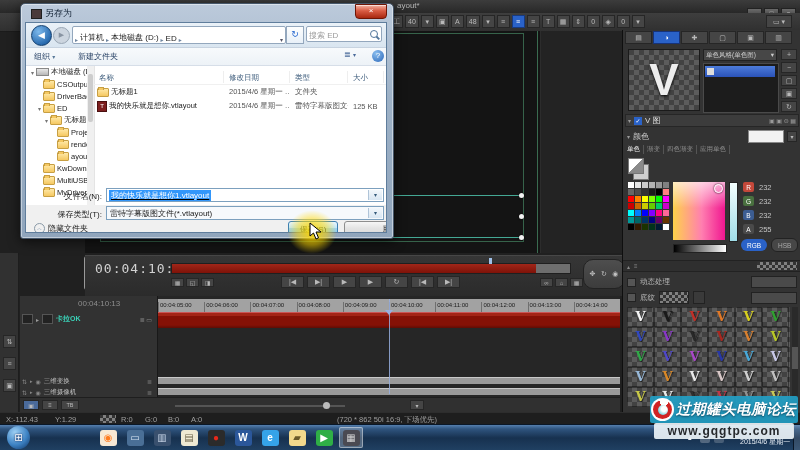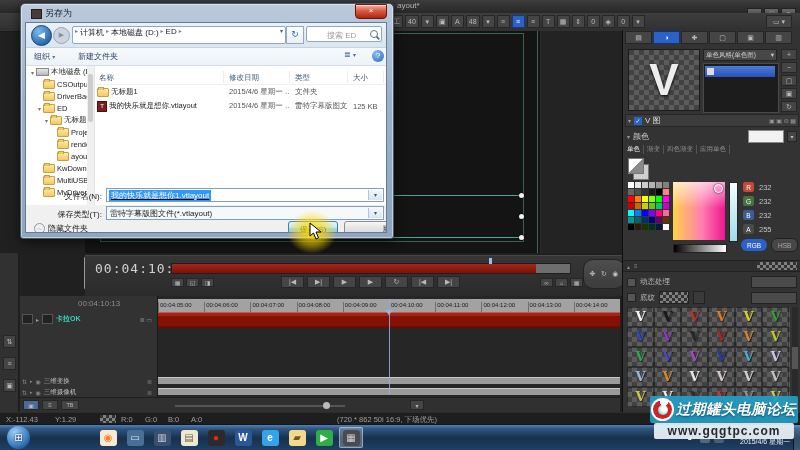--- a/index.html
+++ b/index.html
@@ -81,25 +81,25 @@
   #wm2{left:4px;top:27px;width:140px;height:16px;background:rgba(236,243,247,.92);border-radius:2px;display:flex;align-items:center;justify-content:center;color:#26292c;font-size:12px;letter-spacing:1px;font-weight:bold;}
   
   #dlg{left:20px;top:3px;width:372px;height:234px;z-index:50;background:linear-gradient(#bccadb,#9db1c6 40%,#90a5bc);border:1px solid #46576a;border-radius:5px 5px 3px 3px;box-shadow:0 3px 12px rgba(0,0,0,.6),inset 0 0 0 1px rgba(255,255,255,.45);}
   #dlgtitle{left:10px;top:3px;font-size:9px;color:#0e1e30;display:flex;align-items:center;gap:3px;}
   #dlgico{width:9px;height:8px;background:#4a3a3a;border:1px solid #1f1f1f;display:inline-block;}
   #dlgclose{right:6px;top:0;width:30px;height:13px;background:linear-gradient(#f3b5a5,#d95b43 45%,#a8270f);border:1px solid #6f1505;border-radius:0 0 4px 4px;color:#fff;font-size:8px;text-align:center;line-height:12px;box-shadow:inset 0 1px 0 rgba(255,255,255,.6);}
   #dlgbody{left:4px;top:18px;width:362px;height:211px;background:#f0f0f0;border:1px solid #5f7d9c;box-sizing:border-box;overflow:hidden;}
   #addr{left:0;top:0;width:362px;height:24px;background:linear-gradient(#eaf1f8,#d9e5f0);border-bottom:1px solid #c7d3e0;}
   #backbtn{left:5px;top:2px;width:19px;height:19px;border-radius:50%;background:radial-gradient(circle at 35% 30%,#7db9ec,#2a6cb0 70%,#15497f);border:1px solid #123f6f;color:#fff;font-size:9px;text-align:center;line-height:18px;}
   #fwdbtn{left:27px;top:4px;width:15px;height:15px;border-radius:50%;background:#ccd5df;border:1px solid #9aa7b5;color:#8894a2;font-size:7px;text-align:center;line-height:14px;}
-  #crumbbar{left:46px;top:3px;width:212px;height:16px;background:#fff;border:1px solid #93a7bd;border-radius:2px;display:flex;align-items:flex-start;overflow:hidden;font-size:8px;color:#222;}
+  #crumbbar{left:46px;top:3px;width:212px;height:16px;background:#fff;border:1px solid #93a7bd;border-radius:2px;display:flex;align-items:flex-end;overflow:hidden;font-size:8px;color:#222;}
   .sep{color:#6f86a0;margin:0 2px;font-size:6px;}
   #refbtn{left:260px;top:3px;width:16px;height:16px;background:linear-gradient(#fdfefe,#e8f0f8);border:1px solid #93a7bd;color:#2a6ad0;font-size:9px;text-align:center;line-height:15px;}
   #searchbox{left:280px;top:3px;width:76px;height:16px;background:#fff;border:1px solid #93a7bd;border-radius:2px;box-sizing:border-box;}
-  #searchtext{left:20px;top:3px;font-size:8px;color:#9b9b9b;}
+  #searchtext{left:2px;top:3px;font-size:8px;color:#9b9b9b;}
   #mag{right:3px;top:3px;width:6px;height:6px;border:1.5px solid #54779c;border-radius:50%;}
   #mag:after{content:"";position:absolute;left:5px;top:6px;width:4px;height:1.5px;background:#54779c;transform:rotate(45deg);}
   #dlgtool{left:0;top:25px;width:362px;height:17px;background:linear-gradient(#f7fafc,#edf2f7);border-bottom:1px solid #d6dee8;color:#1f3a5f;font-size:8px;}
   #body2{left:0;top:43px;width:362px;height:139px;background:#fff;}
   #tree{left:0;top:0;width:68px;height:139px;border-right:1px solid #e4e4e4;overflow:hidden;}
   .trow{height:12px;display:flex;align-items:center;font-size:7.5px;color:#222;white-space:nowrap;}
   .tarr{width:7px;color:#777;font-size:6px;flex:none;text-align:center;}
   .fold{width:10px;height:7px;background:linear-gradient(#ffe9a8,#f5c861);border:1px solid #c79f43;border-radius:1px;margin-right:2px;flex:none;position:relative;}
   .fold:before{content:"";position:absolute;left:0;top:-2px;width:4px;height:2px;background:#f5c861;border:1px solid #c79f43;border-bottom:none;}
   .drv{width:11px;height:6px;background:linear-gradient(#e8e8e8,#b8b8b8);border:1px solid #888;margin-right:2px;flex:none;}

